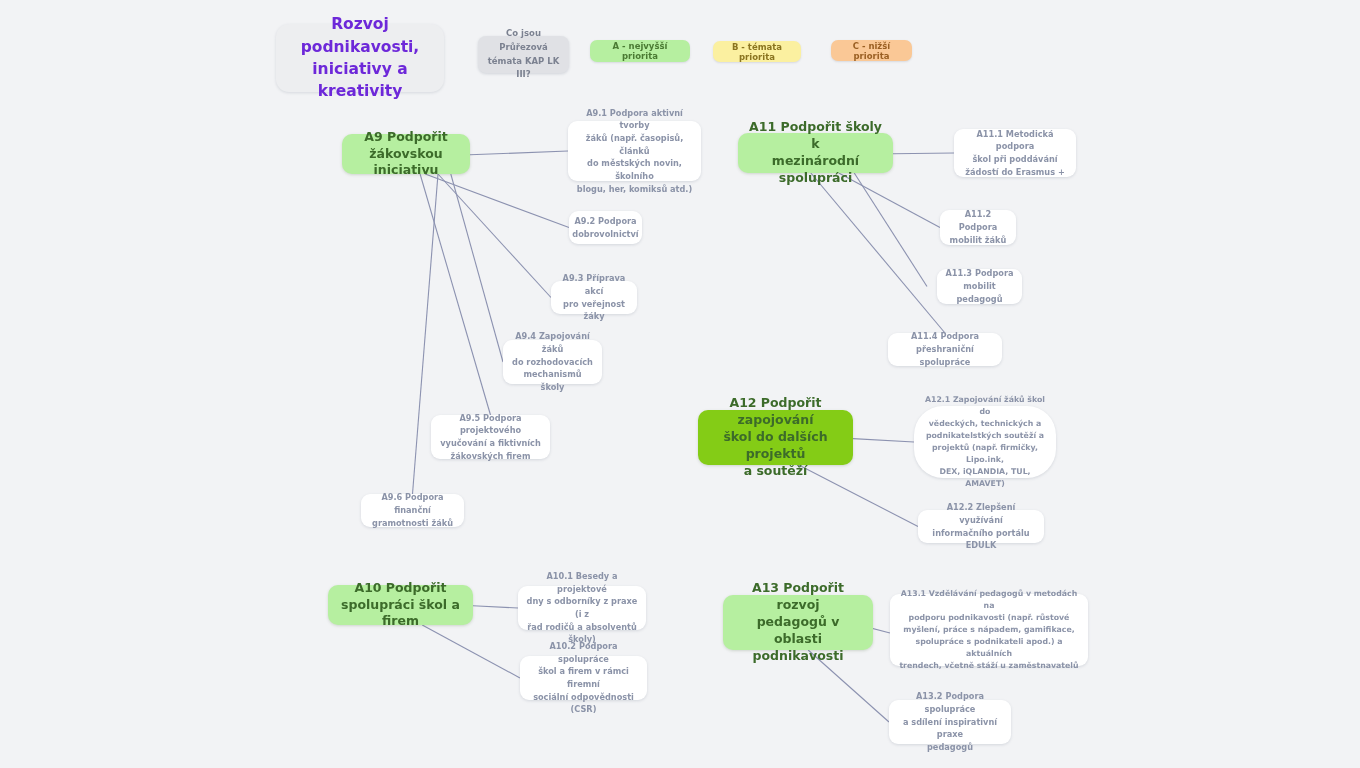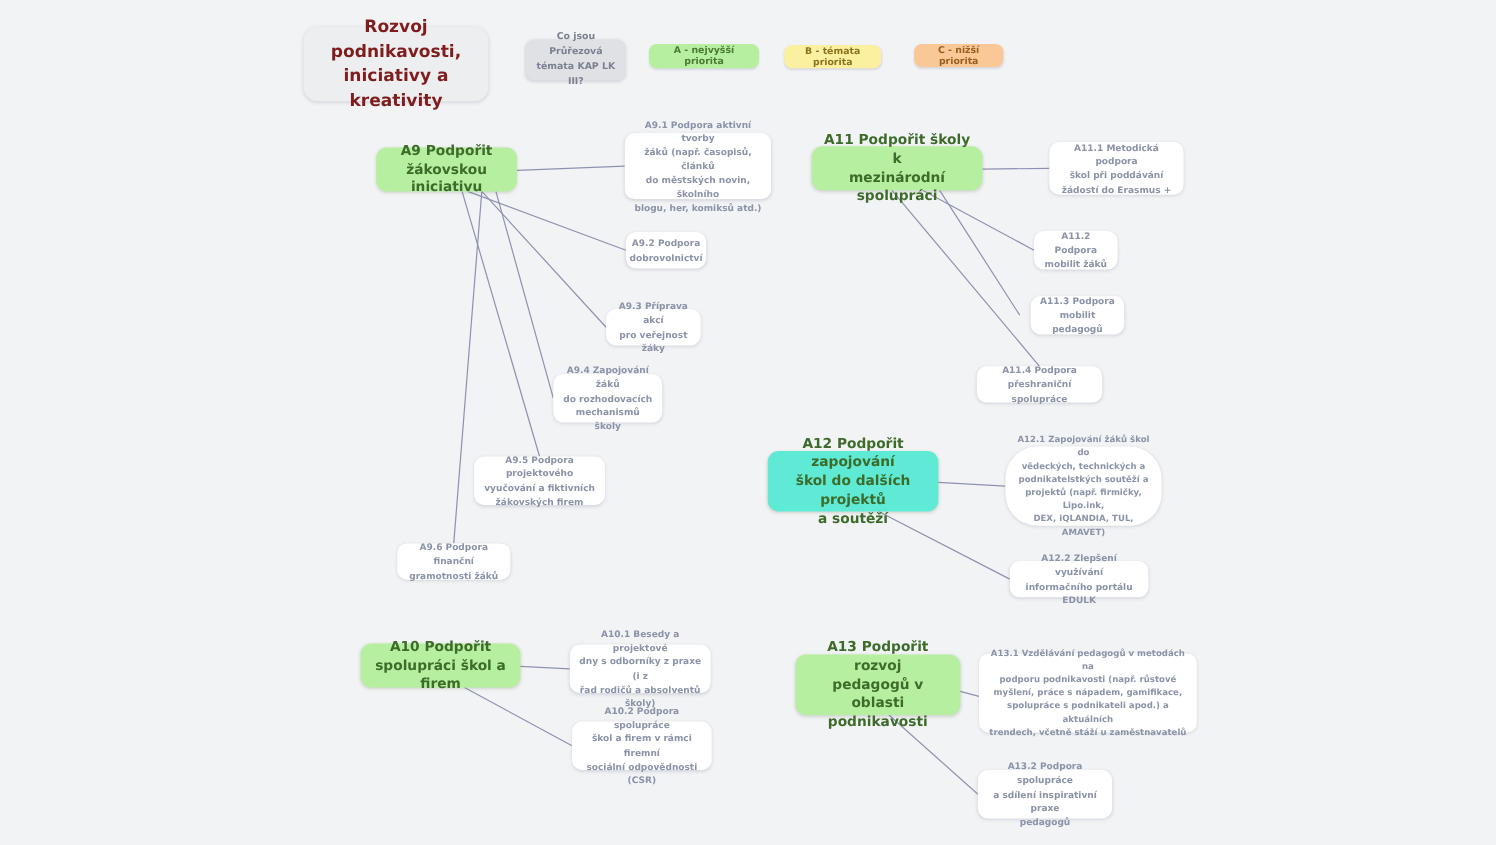--- a/index.html
+++ b/index.html
@@ -38,21 +38,21 @@
     align-items: center;
     justify-content: center;
     text-align: center;
     border-radius: 9px;
     line-height: 1.32;
     padding: 6px 8px;
   }
   
   .node.root {
     background: #edeef0;
-    color: #7f1d1d;
+    color: #6d28d9;
     font-weight: bold;
     font-size: 15.5px;
     border-radius: 13px;
     box-shadow: 0 1px 3px rgba(80,90,110,0.17);
     line-height: 1.45;
   }
   
   .node.question {
     background: #e0e1e5;
     color: #7b8190;
@@ -185,21 +185,21 @@
       </div>
       <div class="node leaf" style="left: 940px; top: 210px; width: 76px; height: 35px;">
         <span><span>A11.2 Podpora<br>mobilit žáků</span></span>
       </div>
       <div class="node leaf" style="left: 927px; top: 269px; width: 85px; height: 35px; margin-left: 10px;">
         <span><span>A11.3 Podpora<br>mobilit pedagogů</span></span>
       </div>
       <div class="node leaf" style="left: 888px; top: 333px; width: 114px; height: 33px;">
         <span><span>A11.4 Podpora<br>přeshraniční spolupráce</span></span>
       </div>
-      <div class="node topic" style="left: 698px; top: 410px; width: 155px; height: 55px; background: #5eead4;">
+      <div class="node topic" style="left: 698px; top: 410px; width: 155px; height: 55px; background: #84cc16;">
         <span><span>A12 Podpořit zapojování<br>škol do dalších projektů<br>a soutěží</span></span>
       </div>
       <div class="node leaf tiny" style="left: 914px; top: 406px; width: 142px; height: 72px; border-radius: 29px;">
         <span><span>A12.1 Zapojování žáků škol do<br>vědeckých, technických a<br>podnikatelstkých soutěží a<br>projektů (např. firmičky, Lipo.ink,<br>DEX, iQLANDIA, TUL, AMAVET)</span></span>
       </div>
       <div class="node leaf" style="left: 918px; top: 510px; width: 126px; height: 33px;">
         <span><span>A12.2 Zlepšení využívání<br>informačního portálu EDULK</span></span>
       </div>
       <div class="node topic" style="left: 723px; top: 595px; width: 150px; height: 55px; background: rgb(182, 239, 160);">
         <span><span>A13 Podpořit rozvoj<br>pedagogů v oblasti<br>podnikavosti</span></span>

